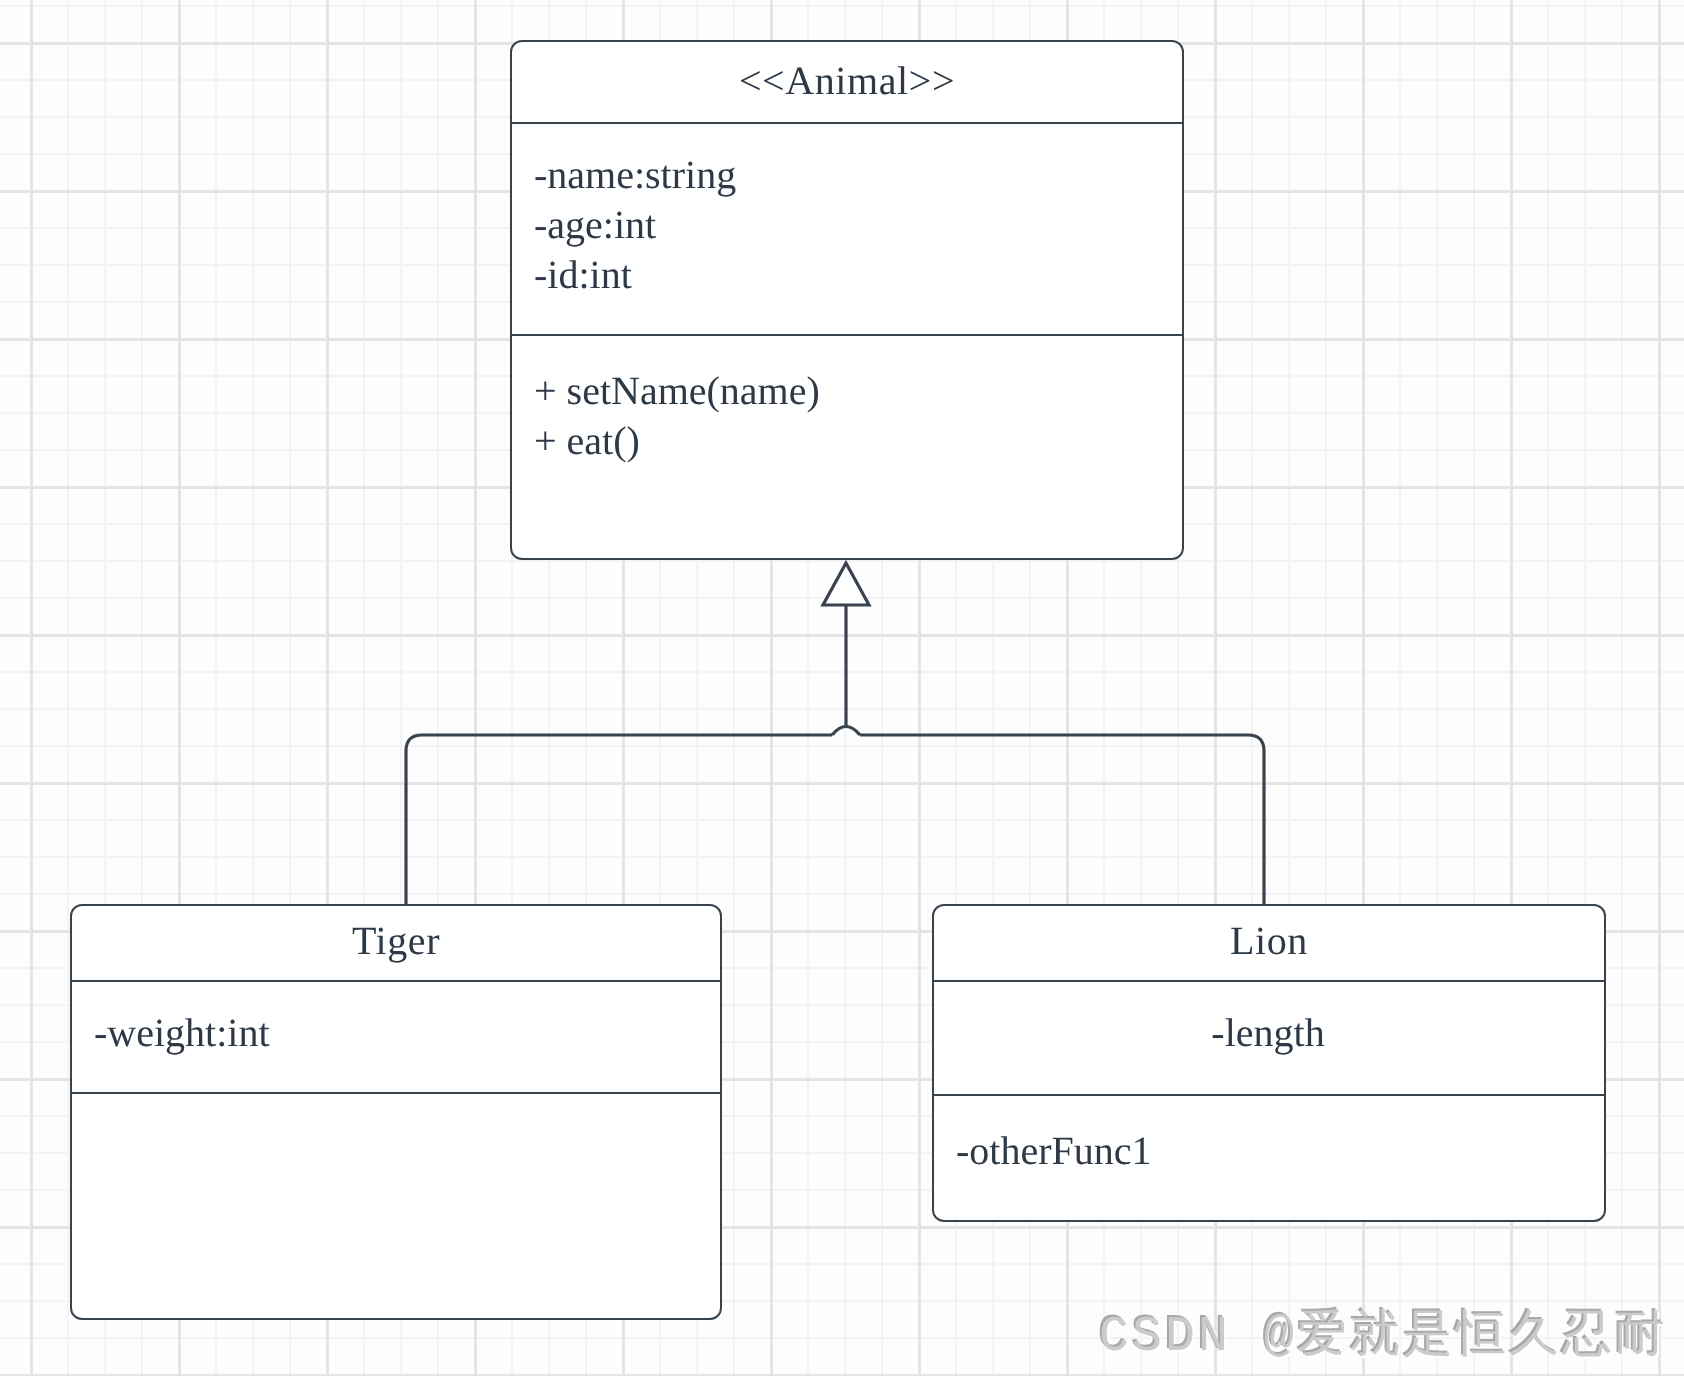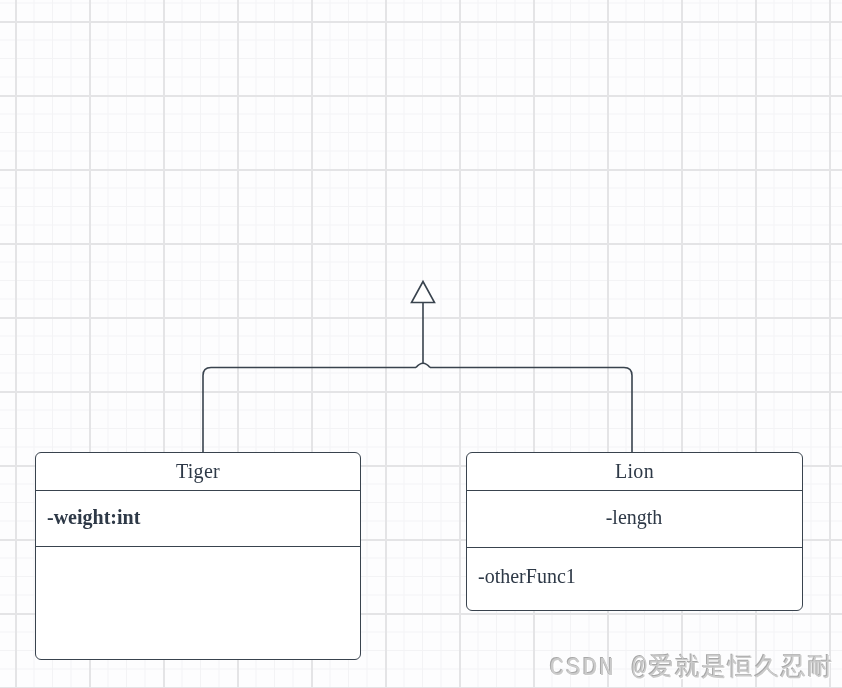--- a/index.html
+++ b/index.html
@@ -62,21 +62,21 @@
     overflow: hidden;
   }
   
   #cls-animal { left: 255px; top: 20px;  width: 337px; height: 260px; }
   #cls-animal .uml-title   { height: 41px; }
   #cls-animal .uml-attrs   { height: 106px; }
   #cls-animal .uml-methods { height: 109px; }
 
   #cls-tiger  { left: 35px;  top: 452px; width: 326px; height: 208px; }
   #cls-tiger .uml-title    { height: 38px; }
-  #cls-tiger .uml-attrs    { height: 56px; font-weight: bold; }
+  #cls-tiger .uml-attrs    { height: 56px; }
   #cls-tiger .uml-methods  { height: 111px; }
 
   #cls-lion   { left: 466px; top: 452px; width: 337px; height: 159px; }
   #cls-lion .uml-title     { height: 38px; }
   #cls-lion .uml-attrs     { height: 57px; text-align: center; }
   #cls-lion .uml-methods   { height: 61px; }
 
   .watermark {
     position: absolute;
     right: 8px;
@@ -101,20 +101,32 @@
 
     <path d="M632,452 L632,375.5 Q632,367.5 624,367.5 L430,367.5"></path>
 
     <path d="M416,367.5 Q423,359 430,367.5"></path>
 
     <path d="M423,363 L423,302.5"></path>
 
     <polygon points="423,281.5 411.5,302.5 434.5,302.5" fill="#ffffff"></polygon>
   </svg>
 
+  <div class="uml-class" id="cls-animal">
+    <div class="uml-title">&lt;&lt;Animal&gt;&gt;</div>
+    <div class="uml-section uml-attrs">
+      <div class="uml-line">-name:string</div>
+      <div class="uml-line">-age:int</div>
+      <div class="uml-line">-id:int</div>
+    </div>
+    <div class="uml-section uml-methods">
+      <div class="uml-line">+ setName(name)</div>
+      <div class="uml-line">+ eat()</div>
+    </div>
+  </div>
 
   <div class="uml-class" id="cls-tiger">
     <div class="uml-title">Tiger</div>
     <div class="uml-section uml-attrs">
       <div class="uml-line">-weight:int</div>
     </div>
   </div>
 
   <div class="uml-class" id="cls-lion">
     <div class="uml-title">Lion</div>

